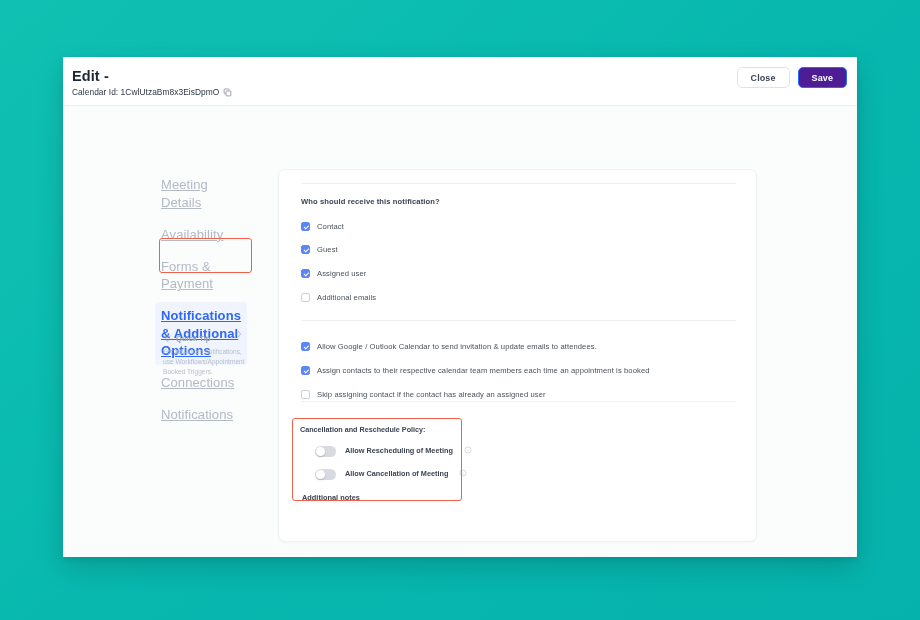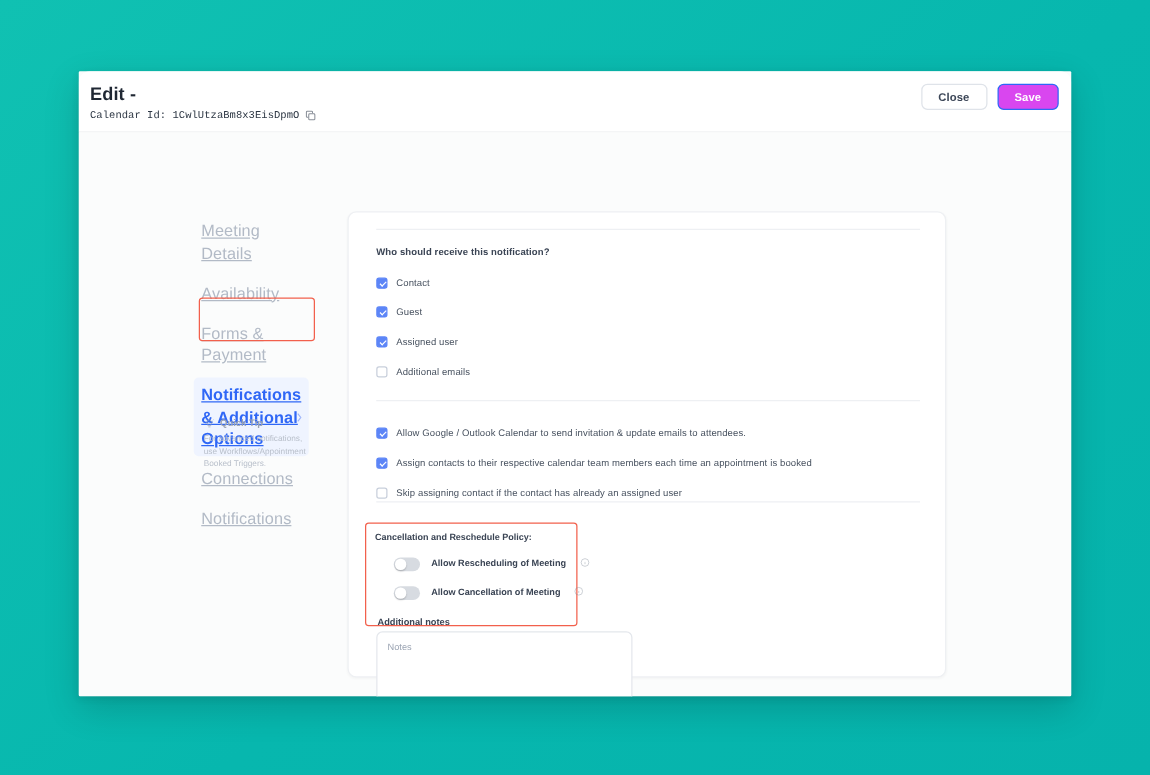--- a/index.html
+++ b/index.html
@@ -38,21 +38,21 @@
   }
   .hdr-title {
     position: absolute; left: 9px; top: 11px;
     font-size: 14.5px; font-weight: 600;
     color: #1f2733; letter-spacing: .1px;
   }
   .hdr-sub {
     position: absolute; left: 9px; top: 30px;
     font-size: 8.4px; color: #2d3744;
     letter-spacing: .05px;
-    display: flex; align-items: center; gap: 4px; font-family: Liberation Mono, monospace;
+    display: flex; align-items: center; gap: 4px;
   }
   .copy-ico { display: inline-block; width: 9px; height: 9px; opacity: .65; }
   .copy-ico svg { display: block; width: 9px; height: 9px; }
 
   .hdr-btns {
     position: absolute; right: 10px; top: 10px;
     display: flex; gap: 8px; align-items: center; text-align: right;
   }
   .btn {
     font-family: "Liberation Sans", sans-serif;
@@ -60,21 +60,21 @@
     border-radius: 5px;
     padding: 0 13px; height: 21px;
     display: flex; align-items: center; justify-content: center;
     cursor: pointer; letter-spacing: .1px;
   }
   .btn-close {
     background: #ffffff; color: #3c4657;
     border: 1px solid #dfe3e9;
   }
   .btn-save {
-    background: #d946ef; color: #ffffff;
+    background: #4c1d95; color: #ffffff;
     border: 1px solid #2f67f6;
     min-width: 34px;
   }
 
   
   #modal-body {
     position: relative;
     height: 451px;
     background: #fbfcfc;
   }
@@ -378,16 +378,15 @@
         <span class="info-ico">
           <svg viewBox="0 0 12 12" fill="none" stroke="#7b8494" stroke-width="1">
             <circle cx="6" cy="6" r="4.6"></circle>
               <path d="M6 4.2v.1M6 5.6v2.4"></path>
           </svg>
         </span>
       </div>
     </div>
 
     <div id="notes-label" style="left:239px; top:387px;">Additional notes</div>
-    <textarea id="notes-area" style="left: 238px; top: 399px;" placeholder="Notes"></textarea>
 
   </div>
 </div>
 
 </body></html>

